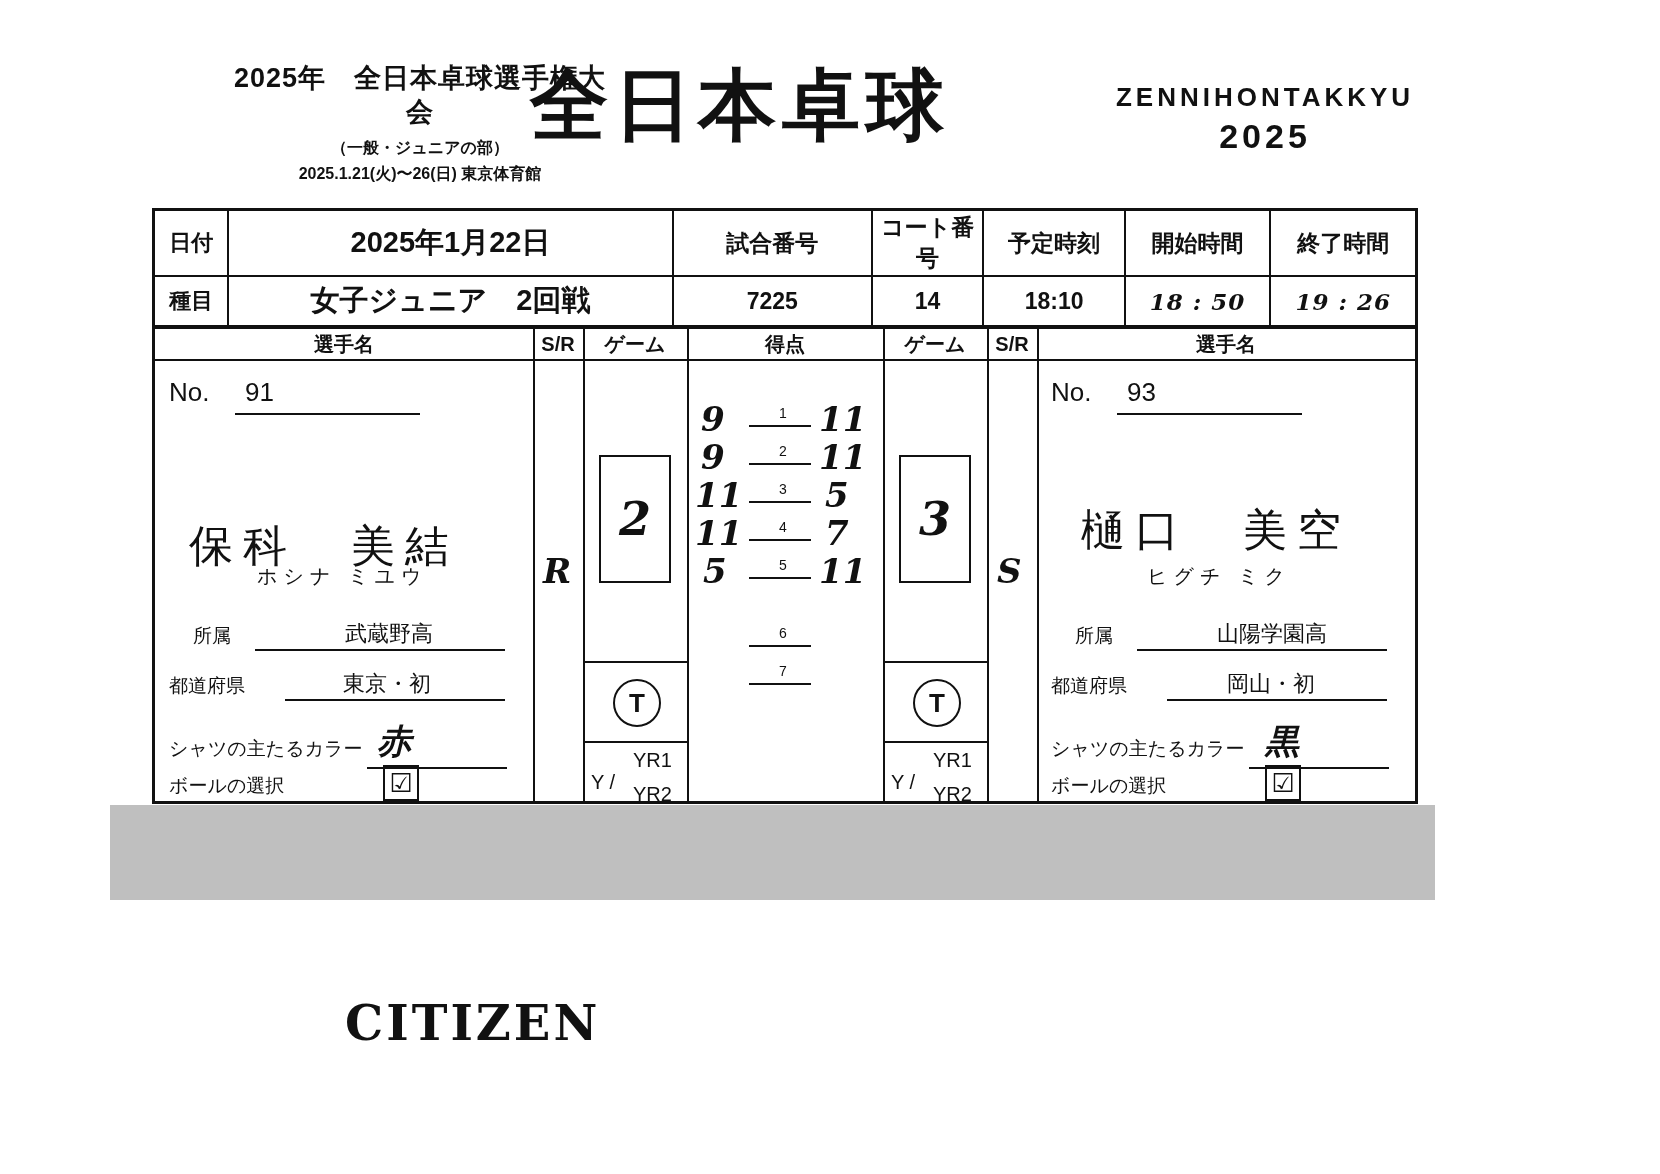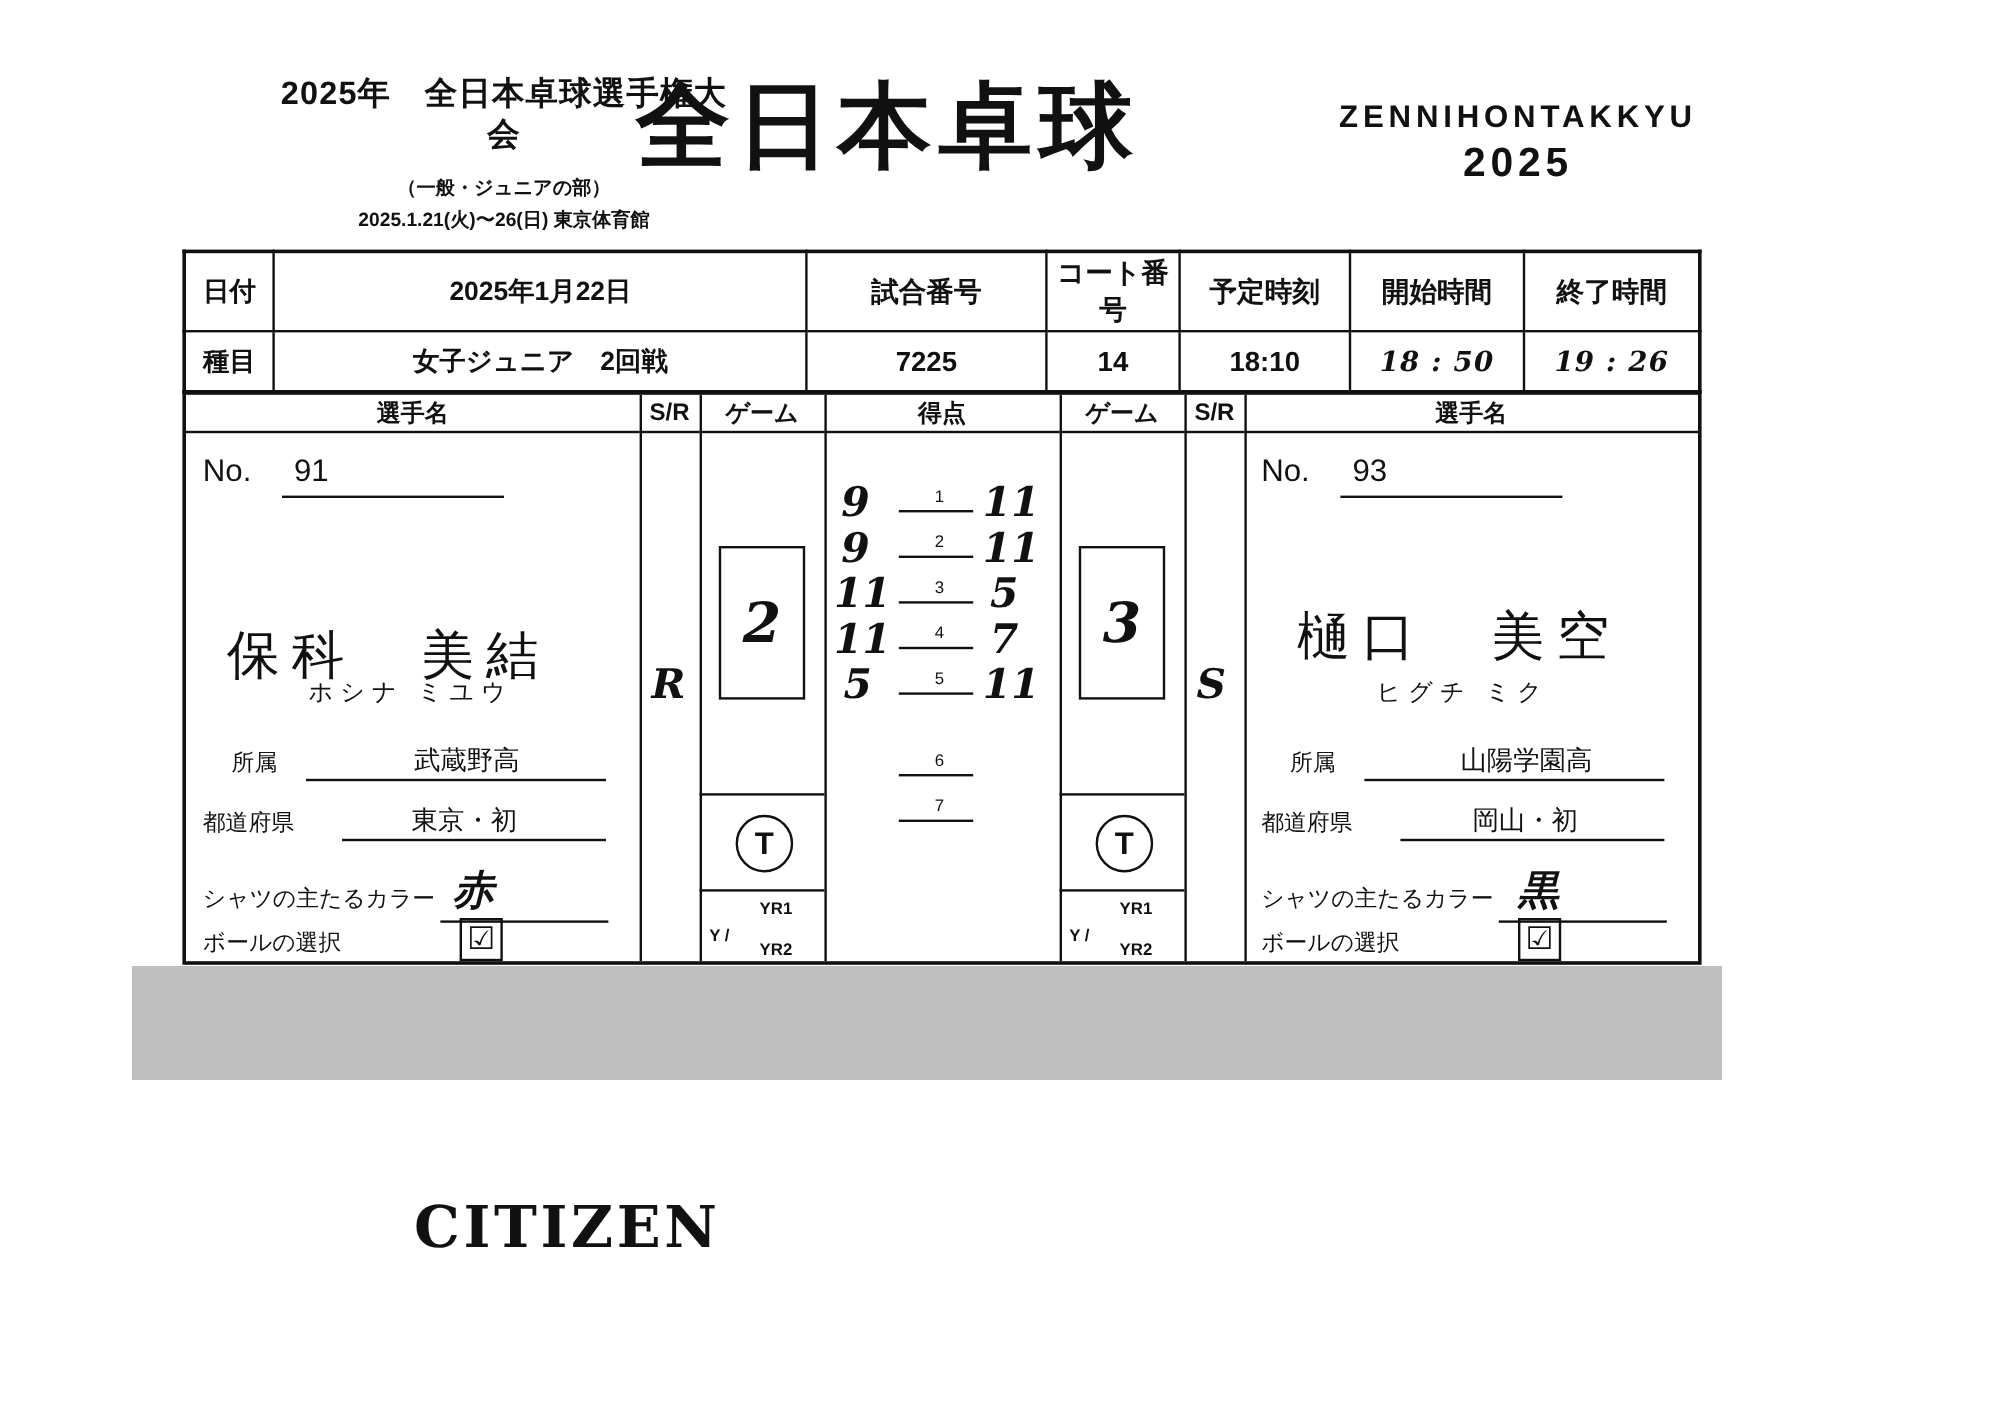--- a/index.html
+++ b/index.html
@@ -4,33 +4,33 @@
 <style>
   html,body{margin:0;padding:0;background:#fff;}
   body{width:1660px;height:1174px;font-family:"Liberation Sans","DejaVu Sans",sans-serif;color:#111;position:relative;overflow:hidden;}
   .sheet{position:absolute;inset:0;}
 
   
   .header{position:absolute;left:150px;top:60px;width:1420px;height:130px;}
   .hdr-left{position:absolute;left:80px;top:0px;width:380px;text-align:center;line-height:1.25;}
   .hdr-left .l1{font-size:20px;font-weight:bold;letter-spacing:1px;}
   .hdr-left .l2{font-size:27px;font-weight:bold;letter-spacing:1px;margin-top:2px;}
-  .hdr-left .l3{font-size:16px;font-weight:bold;margin-top:18px;}
+  .hdr-left .l3{font-size:16px;font-weight:bold;margin-top:8px;}
   .hdr-left .l4{font-size:16px;font-weight:bold;margin-top:6px;}
   .hdr-title{position:absolute;left:380px;top:-6px;font-size:78px;font-weight:bold;letter-spacing:6px;
              font-family:"DejaVu Sans","Liberation Sans",sans-serif;white-space:nowrap;text-align:right;}
   .hdr-right{position:absolute;left:950px;top:22px;text-align:center;width:330px;}
   .hdr-right .r1{font-size:26px;font-weight:bold;letter-spacing:4px;}
   .hdr-right .r2{font-size:34px;font-weight:bold;letter-spacing:4px;margin-top:4px;}
 
   
   .info{position:absolute;left:152px;top:208px;width:1266px;border:3px solid #111;border-collapse:collapse;}
   .info td{border:2px solid #111;font-size:23px;text-align:center;height:46px;font-weight:bold;}
   .info .lbl{width:72px;font-size:22px;}
-  .info .val-main{width:452px;font-size:22px;font-weight:bold;text-align:center;}
+  .info .val-main{width:452px;font-size:29px;font-weight:bold;text-align:center;}
   .info .c-num{width:200px;}
   .info .c-court{width:110px;}
   .info .c-time{width:140px;}
   .info .c-start{width:145px;}
   .info .c-end{width:145px;}
   .hand-time{font-family:"DejaVu Serif",serif;font-size:31px;font-style:italic;font-weight:bold;letter-spacing:1px;}
 
   
   .main{position:absolute;left:152px;top:326px;width:1266px;height:478px;border:3px solid #111;box-sizing:border-box;}
   .colhdr{position:absolute;top:0;height:32px;border-bottom:2px solid #111;box-sizing:border-box;
@@ -43,21 +43,21 @@
 
   .pname{font-size:44px;letter-spacing:10px;font-weight:500;font-family:"DejaVu Sans",sans-serif;}
   .pkana{font-size:20px;letter-spacing:6px;}
   .plabel{font-size:19px;}
   .pval{font-size:22px;}
 
   .gamebox{position:absolute;border:2px solid #111;box-sizing:border-box;display:flex;align-items:center;justify-content:center;
            font-family:"DejaVu Serif",serif;font-size:46px;font-weight:bold;font-style:italic;}
   .tcircle{position:absolute;width:44px;height:44px;border:2px solid #111;border-radius:50%;
            display:flex;align-items:center;justify-content:center;font-size:26px;font-weight:bold;}
-  .yr{position:absolute;font-size:14px;font-weight:bold;}
+  .yr{position:absolute;font-size:20px;font-weight:normal;}
 
   .srtext{position:absolute;font-family:"DejaVu Serif",serif;font-style:italic;font-weight:bold;font-size:34px;}
   .lnum{position:absolute;font-size:14px;}
   .lline{position:absolute;border-top:2px solid #111;}
   .sl,.sr{position:absolute;font-family:"DejaVu Serif",serif;font-style:italic;font-weight:bold;font-size:34px;}
 
   .checkmark{position:absolute;font-family:"DejaVu Sans",sans-serif;font-size:26px;}
   .handwrite{font-family:"DejaVu Serif",serif;font-style:italic;font-weight:bold;}
 
   

